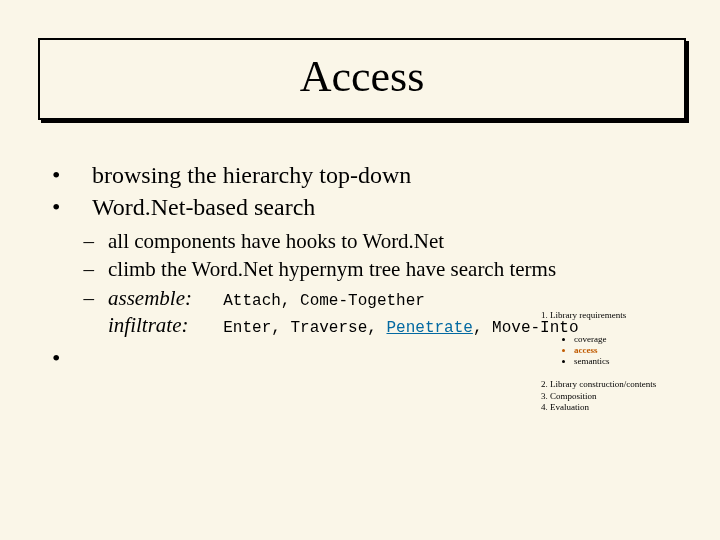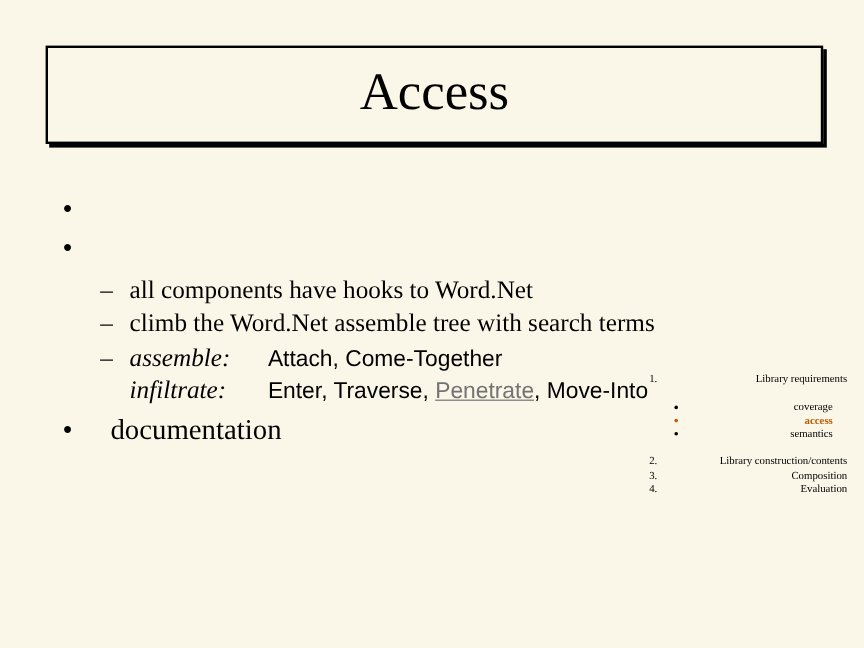--- a/index.html
+++ b/index.html
@@ -74,35 +74,34 @@
   .row {
     display: block;
     margin: 0 0 1px 0;
   }
   .term {
     font-style: italic;
     display: inline-block;
     min-width: 110px;
   }
   .mono {
-    font-family: Liberation Sans, sans-serif;
-    font-size: 19px;
+    font-family: Liberation Mono, monospace;
+    font-size: 16px;
   }
   .link {
-    color: #737373;
+    color: #0369a1;
     text-decoration: underline;
   }
   .outline {
     position: absolute;
     right: 14px;
     bottom: 14px;
     font-size: 9px;
     line-height: 1.25;
     width: 170px;
-    text-align: right;
   }
   .outline ol {
     margin: 0;
     padding: 0 0 0 14px;
   }
   .outline ul {
     margin: 12px;
     padding: 0 0 0 12px;
     list-style: disc;
   }
@@ -117,36 +116,38 @@
 <div class="slide">
 
   <div class="title-box">
     <h1>Access</h1>
   </div>
 
   <div class="body">
 
     <div class="lvl1">
       <div class="bullet">•</div>
+      <div>browsing the hierarchy top-down</div>
     </div>
 
     <div class="lvl1">
       <div class="bullet">•</div>
+      <div>Word.Net-based search</div>
     </div>
 
     <div class="lvl2-wrap">
 
       <div class="lvl2">
         <div class="dash">–</div>
         <div class="content">all components have hooks to Word.Net</div>
       </div>
 
       <div class="lvl2">
         <div class="dash">–</div>
-        <div class="content">climb the Word.Net assemble tree with search terms</div>
+        <div class="content">climb the Word.Net hypernym tree have search terms</div>
       </div>
 
       <div class="lvl2">
         <div class="dash">–</div>
         <div class="content">
 
           <div class="row">
             <span class="term">assemble:</span>
             <span class="mono">Attach, Come-Together</span>
           </div>
@@ -158,21 +159,20 @@
           </div>
 
 
 
         </div>
       </div>
     </div>
 
     <div class="lvl1" style="margin-top:4px">
       <div class="bullet">•</div>
-      <div>documentation</div>
     </div>
 
   </div>
 
   <div class="outline">
     <ol>
       <li>
         <span>Library requirements</span>
         <ul>
           <li>coverage</li>

